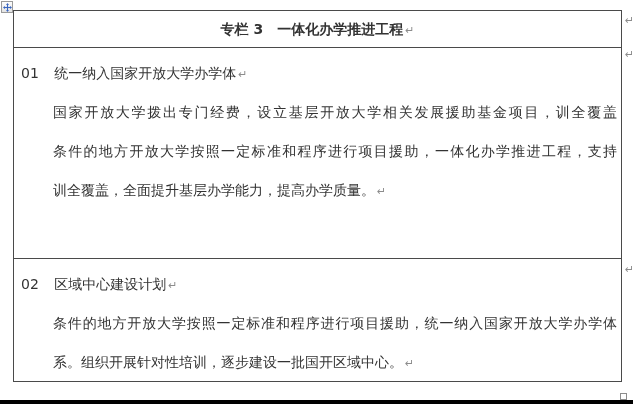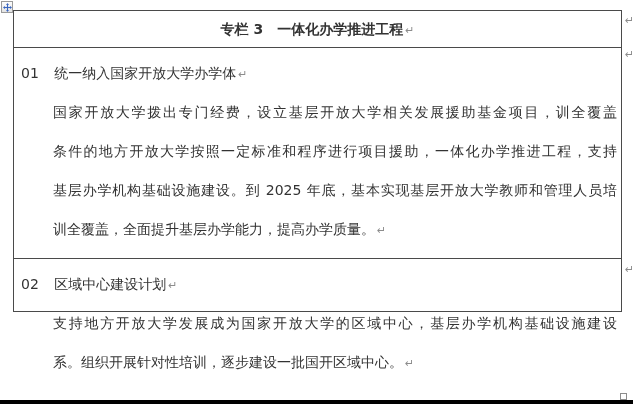--- a/index.html
+++ b/index.html
@@ -11,21 +11,21 @@
   
   .move-handle{
     position:absolute;left:1px;top:1px;width:12px;height:12px;
     border:1px solid #9a9a9a;background:linear-gradient(#fdfdfd,#e3e3e3);
     box-sizing:border-box;display:flex;align-items:center;justify-content:center;
     cursor:move;
   }
   .move-handle svg{display:block;}
   
   .doc-table{
-    position:absolute;left:13px;top:10px;width:609px;height:302px;
+    position:absolute;left:13px;top:10px;width:609px;height:372px;
     box-sizing:border-box;border:1px solid #4a4a4a;background:#ffffff;
     font-size:14px;
   }
   .title-row{
     height:36px;line-height:36px;border-bottom:1px solid #4a4a4a;
     text-align:center;font-weight:bold;white-space:nowrap;
   }
   .section-row{padding-top:6px;box-sizing:border-box;}
   .section-row.first{height:211px;border-bottom:1px solid #4a4a4a;}
   .section-row.second{height:133px;}
@@ -83,36 +83,35 @@
   </div>
 
   <div class="section-row first">
     <div class="section-head">
       <span class="section-num">01</span>
       <span class="section-title">统一纳入国家开放大学办学体</span><span class="pmark">↵</span>
     </div>
     <div class="section-body">
         <div class="body-line">国家开放大学拨出专门经费，设立基层开放大学相关发展援助基金项目，训全覆盖</div>
         <div class="body-line">条件的地方开放大学按照一定标准和程序进行项目援助，一体化办学推进工程，支持</div>
-        <div class="body-line">基层办学机构基础设施建设。到 2025 年底，基本实现基层开放大学教师和管理人员培</div>
       </div>
     <div class="section-body">
       <div class="body-line last">
         <span>训全覆盖，全面提升基层办学能力，提高办学质量。</span><span class="pmark">↵</span>
       </div>
     </div>
   </div>
 
   <div class="section-row second">
     <div class="section-head">
       <span class="section-num">02</span>
       <span class="section-title">区域中心建设计划</span><span class="pmark">↵</span>
     </div>
     <div class="section-body">
-        <div class="body-line">支持地方开放大学发展成为国家开放大学的区域中心，基层办学机构基础设施建设</div>
+        <div class="body-line">条件的地方开放大学按照一定标准和程序进行项目援助，统一纳入国家开放大学办学体</div>
       </div>
     <div class="section-body">
       <div class="body-line last">
         <span>系。组织开展针对性培训，逐步建设一批国开区域中心。</span><span class="pmark">↵</span>
       </div>
     </div>
   </div>
 
 </div>
 

